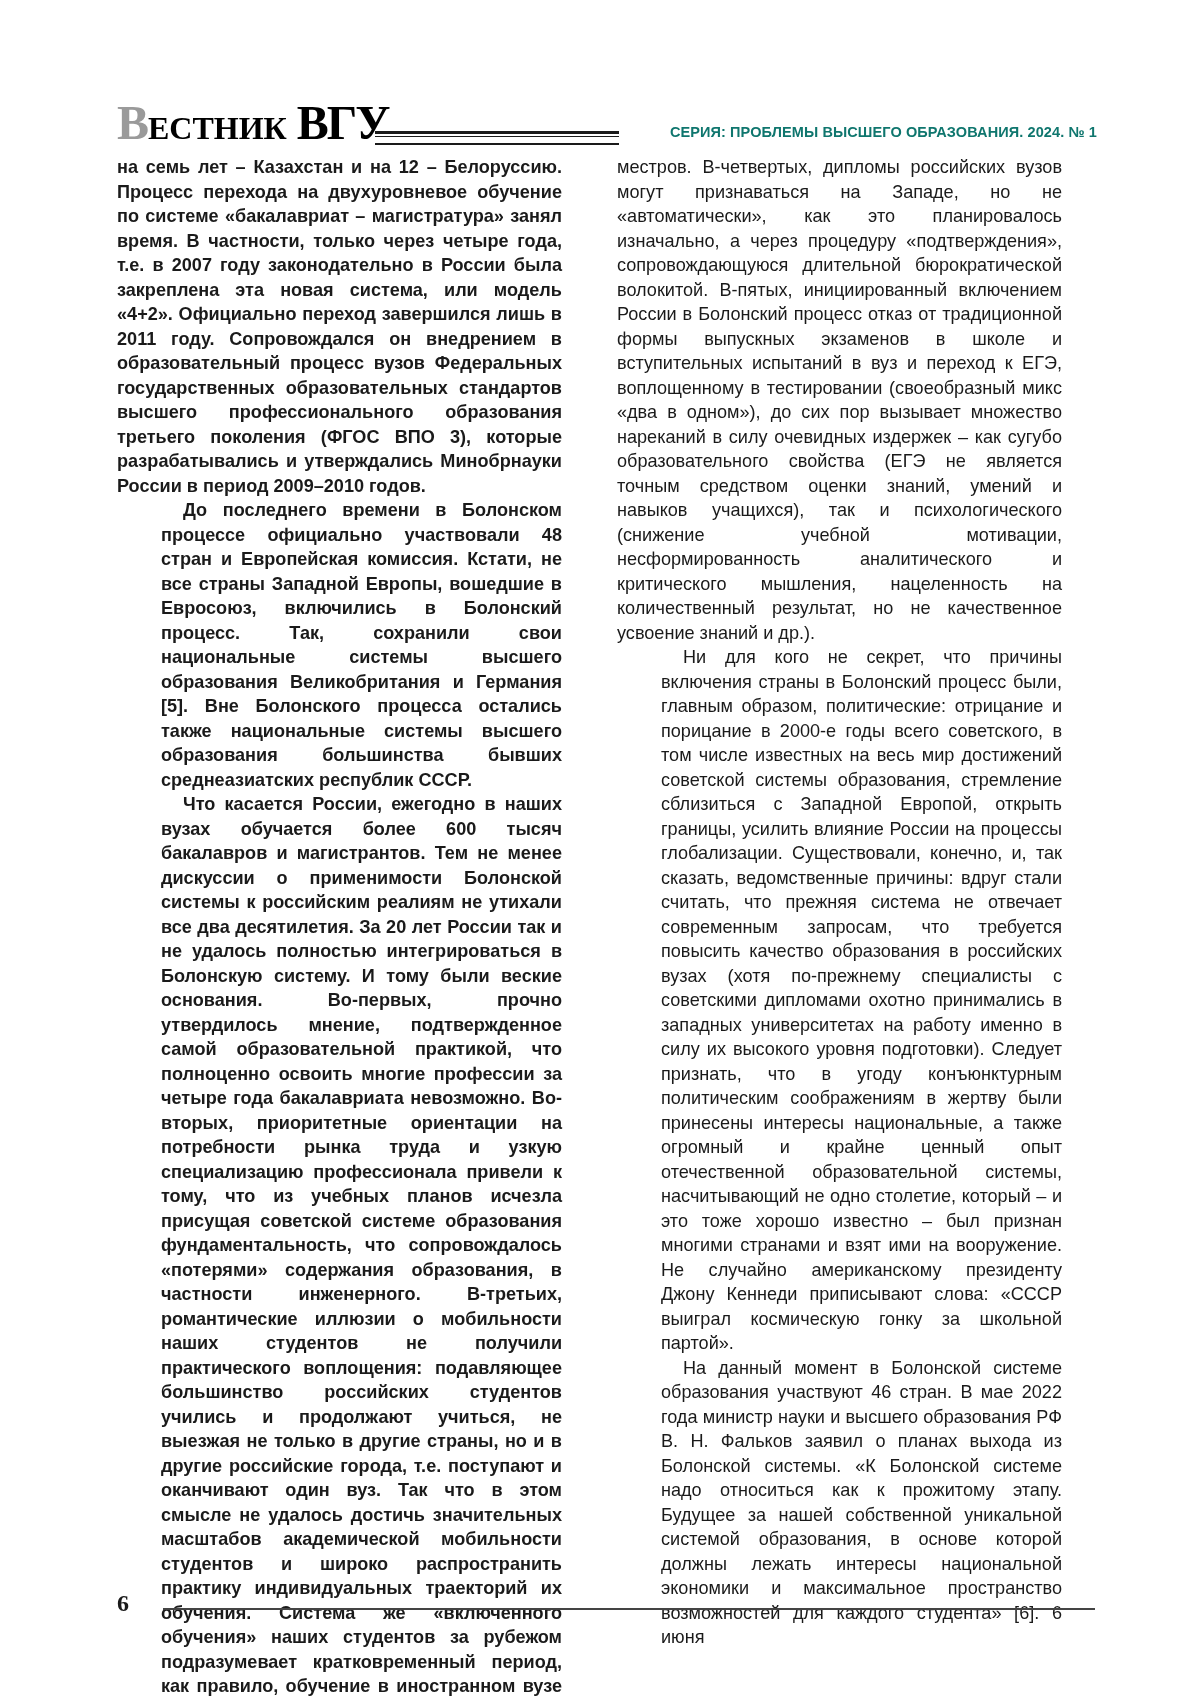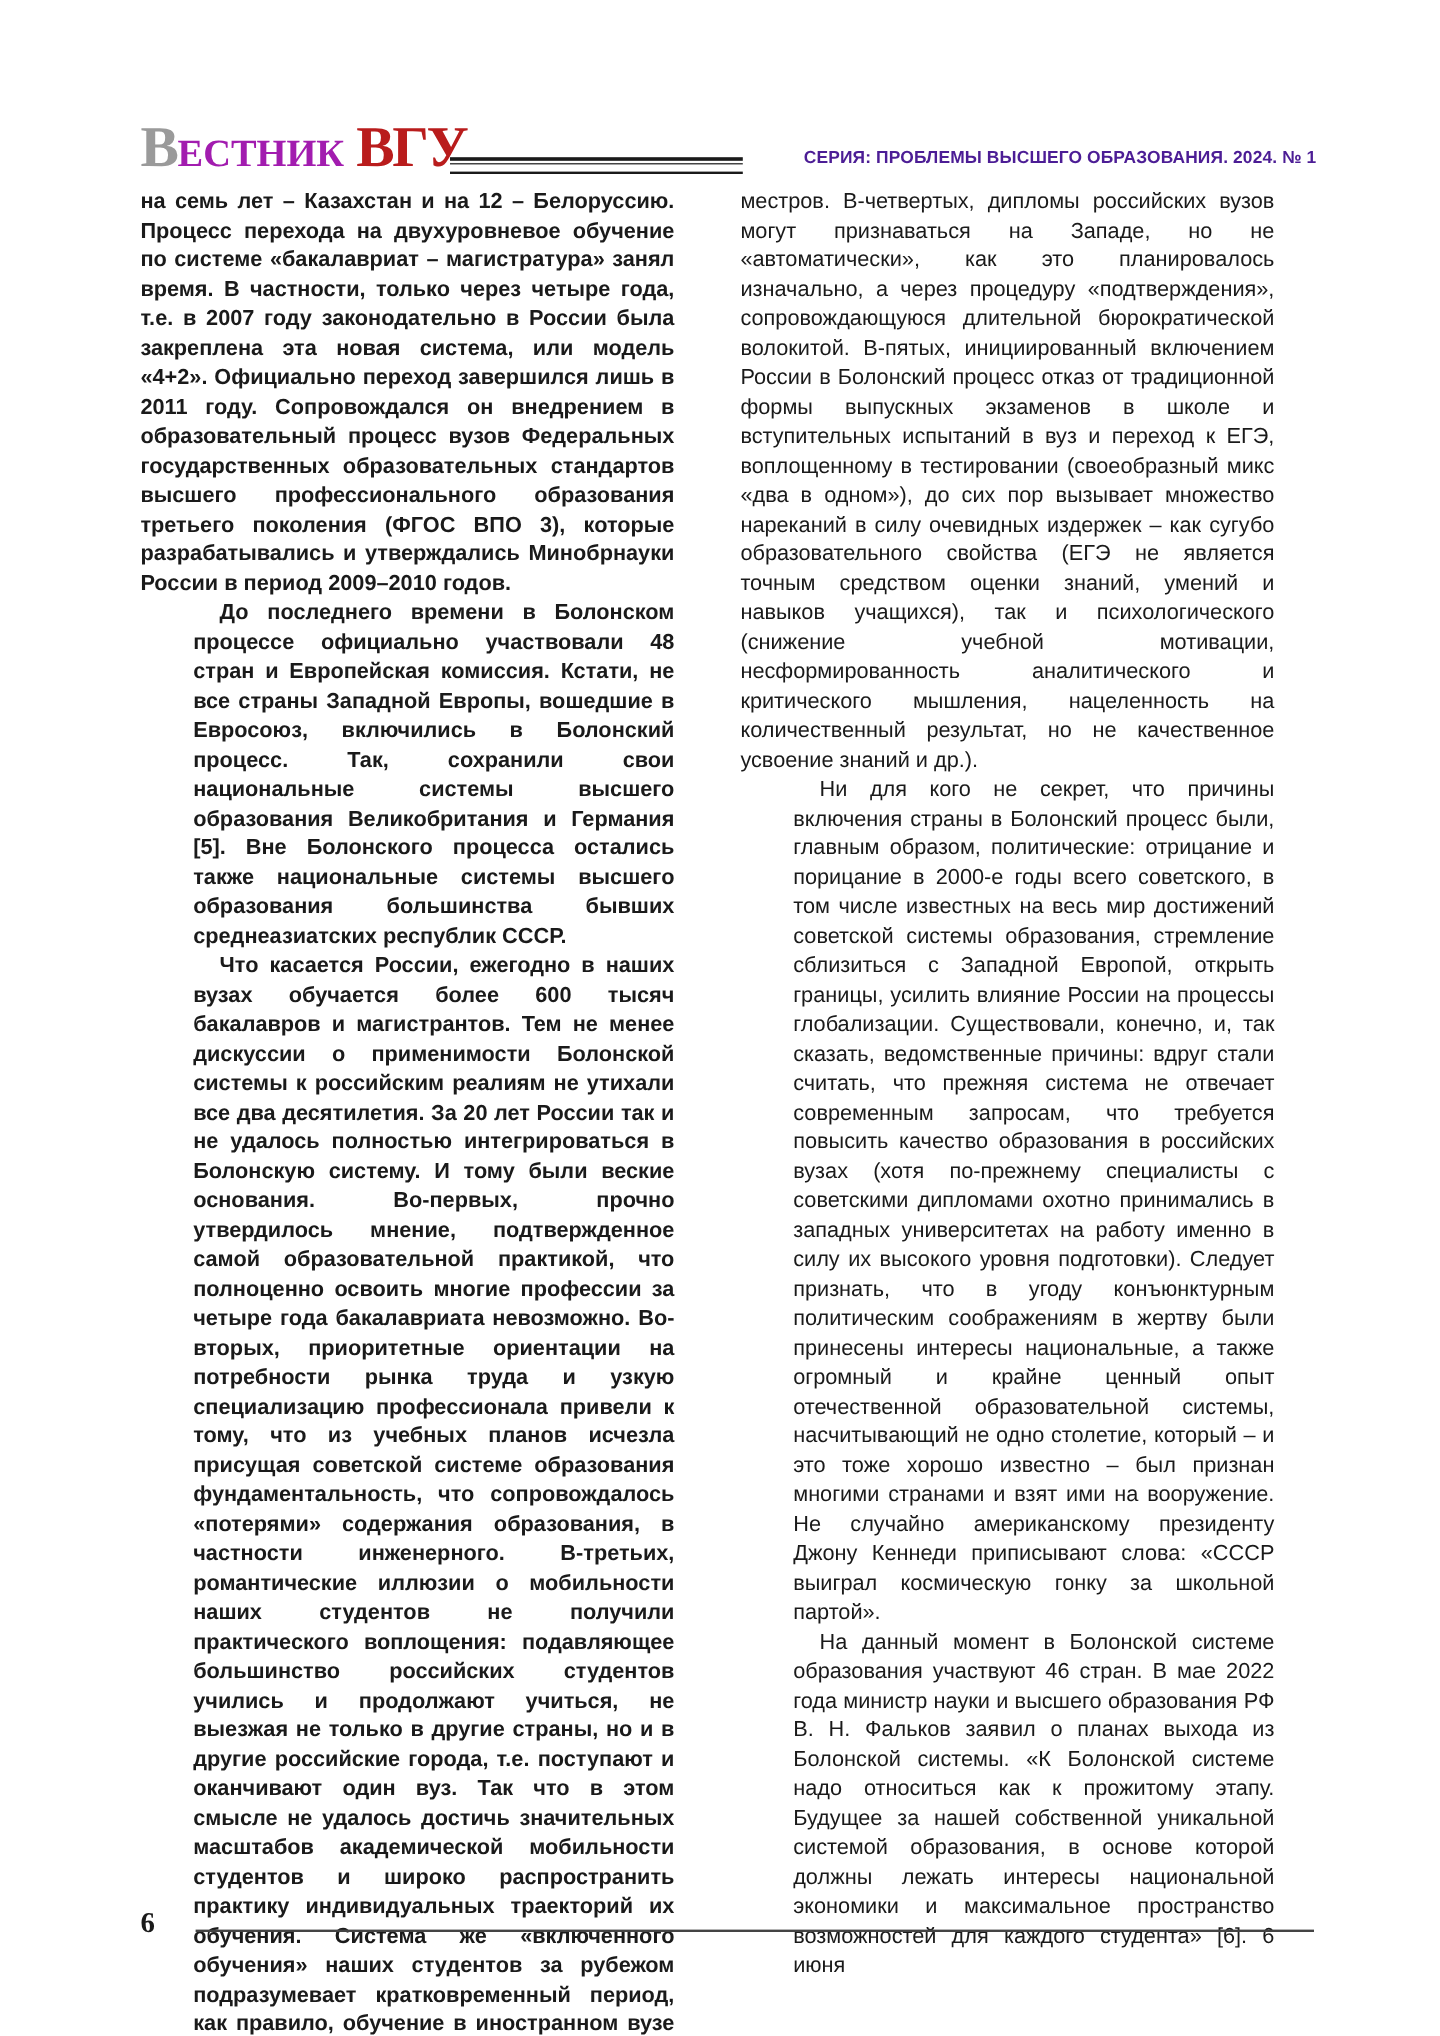--- a/index.html
+++ b/index.html
@@ -2,27 +2,27 @@
 <html><head>
 <meta charset="utf-8">
 <style>
   html, body { margin: 0; padding: 0; background: #ffffff; }
   body { width: 1200px; height: 1697px; position: relative; overflow: hidden;
          font-family: "Liberation Sans", sans-serif; color: #1a1a1a; }
   .header { position: absolute; left: 117px; top: 100px; width: 980px; height: 46px; }
   .logo { position: absolute; left: 0; top: 0; font-family: "Liberation Serif", serif;
           font-weight: bold; white-space: nowrap; line-height: 46px; }
   .logo .big { font-size: 48px; color: #9a9a9a; letter-spacing: -1px; }
-  .logo .small { font-size: 32px; color: #a21caf; letter-spacing: 0px; }
-  .logo .vgu { font-size: 48px; color: #b91c1c; margin-left: 10px; letter-spacing: -2px; }
+  .logo .small { font-size: 32px; color: #000000; letter-spacing: 0px; }
+  .logo .vgu { font-size: 48px; color: #000000; margin-left: 10px; letter-spacing: -2px; }
   .header-rule { position: absolute; left: 258px; top: 31px; width: 244px; height: 9px;
                  border-top: 3px solid #1a1a1a; border-bottom: 2px solid #1a1a1a; }
   .header-rule::after { content: ""; position: absolute; left: 0; right: 0; top: 2px; height: 1px; background: #1a1a1a; }
   .series { position: absolute; right: 0; top: 24px; font-size: 14.5px; font-weight: bold;
-            letter-spacing: 0.1px; white-space: nowrap; color: #4c1d95; }
+            letter-spacing: 0.1px; white-space: nowrap; color: #0f766e; }
   .col { position: absolute; top: 155px; width: 445px; font-size: 18.1px; line-height: 24.5px;
          text-align: justify; }
   .col.left { left: 117px; font-weight: bold; }
   .col.right { left: 617px; }
   .col p { margin: 0; text-indent: 0; }
   .col p.indent { text-indent: 22px; margin-left: 44px; }
   .col p.first { text-indent: 0; }
   .footer-num { position: absolute; left: 117px; top: 1590px; font-family: "Liberation Serif", serif;
                 font-weight: bold; font-size: 24px; }
   .footer-rule { position: absolute; left: 163px; top: 1608px; width: 932px; height: 0;

